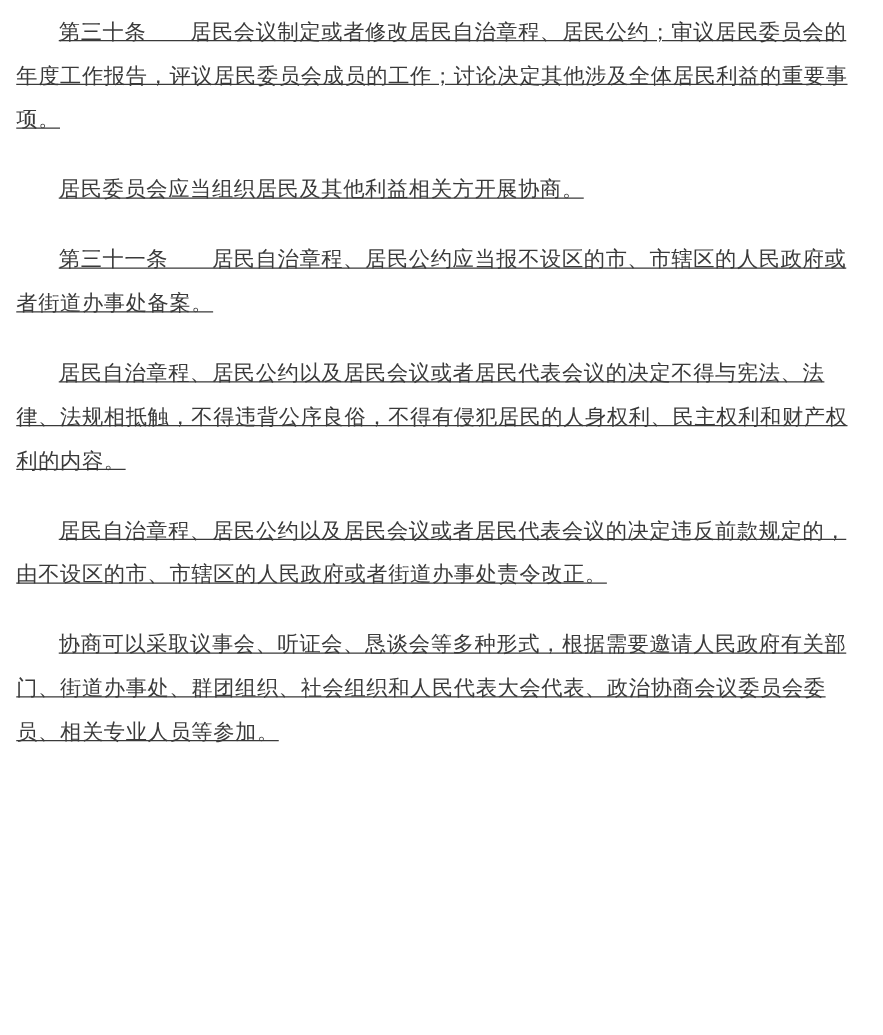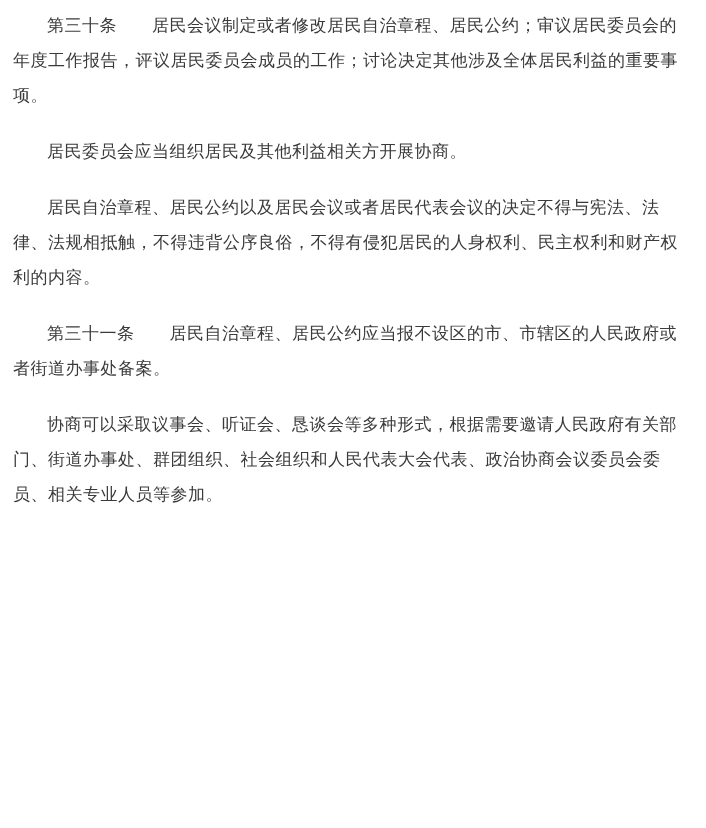--- a/index.html
+++ b/index.html
@@ -25,29 +25,31 @@
     color: #3a3a3a;
     letter-spacing: 0.5px;
     text-align: left;
   }
   .article-body p.para {
     margin: 0 0 21px 0;
     line-height: 35px;
     text-indent: 2em;
     word-break: break-all;
     overflow-wrap: break-word;
+    text-decoration: underline;
   }
   .article-body p.para:last-child {
     margin-bottom: 0;
   }
 </style>
 </head>
 <body>
 
 <div class="article-page">
   <div class="article-body">
     <p class="para">第三十条　　居民会议制定或者修改居民自治章程、居民公约；审议居民委员会的年度工作报告，评议居民委员会成员的工作；讨论决定其他涉及全体居民利益的重要事项。</p>
     <p class="para">居民委员会应当组织居民及其他利益相关方开展协商。</p>
+    <p class="para">第三十一条　　居民自治章程、居民公约应当报不设区的市、市辖区的人民政府或者街道办事处备案。</p>
     <p class="para">居民自治章程、居民公约以及居民会议或者居民代表会议的决定不得与宪法、法律、法规相抵触，不得违背公序良俗，不得有侵犯居民的人身权利、民主权利和财产权利的内容。</p>
-    <p class="para">第三十一条　　居民自治章程、居民公约应当报不设区的市、市辖区的人民政府或者街道办事处备案。</p>
+    <p class="para">居民自治章程、居民公约以及居民会议或者居民代表会议的决定违反前款规定的，由不设区的市、市辖区的人民政府或者街道办事处责令改正。</p>
     <p class="para">协商可以采取议事会、听证会、恳谈会等多种形式，根据需要邀请人民政府有关部门、街道办事处、群团组织、社会组织和人民代表大会代表、政治协商会议委员会委员、相关专业人员等参加。</p>
   </div>
 </div>
 
 </body></html>

